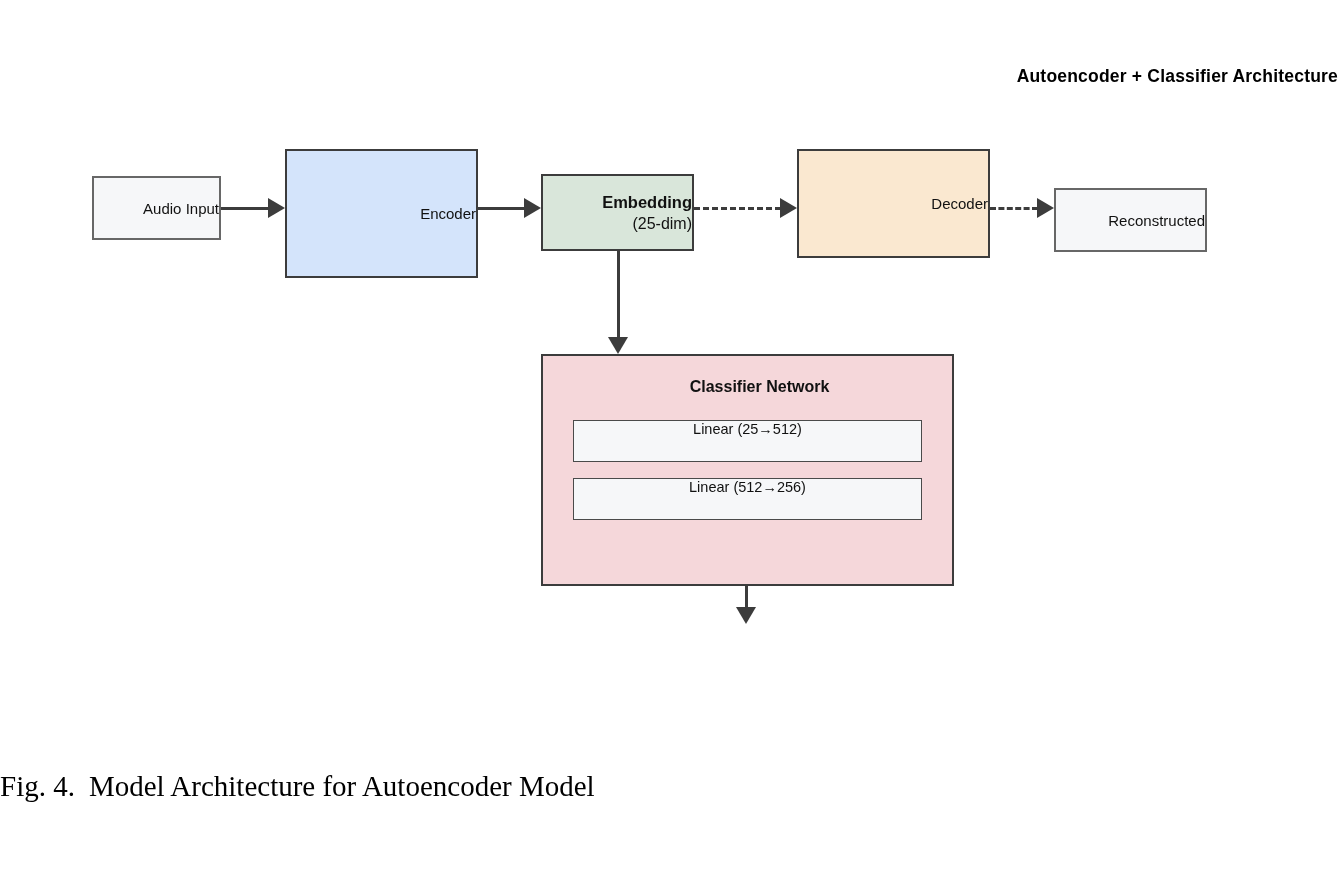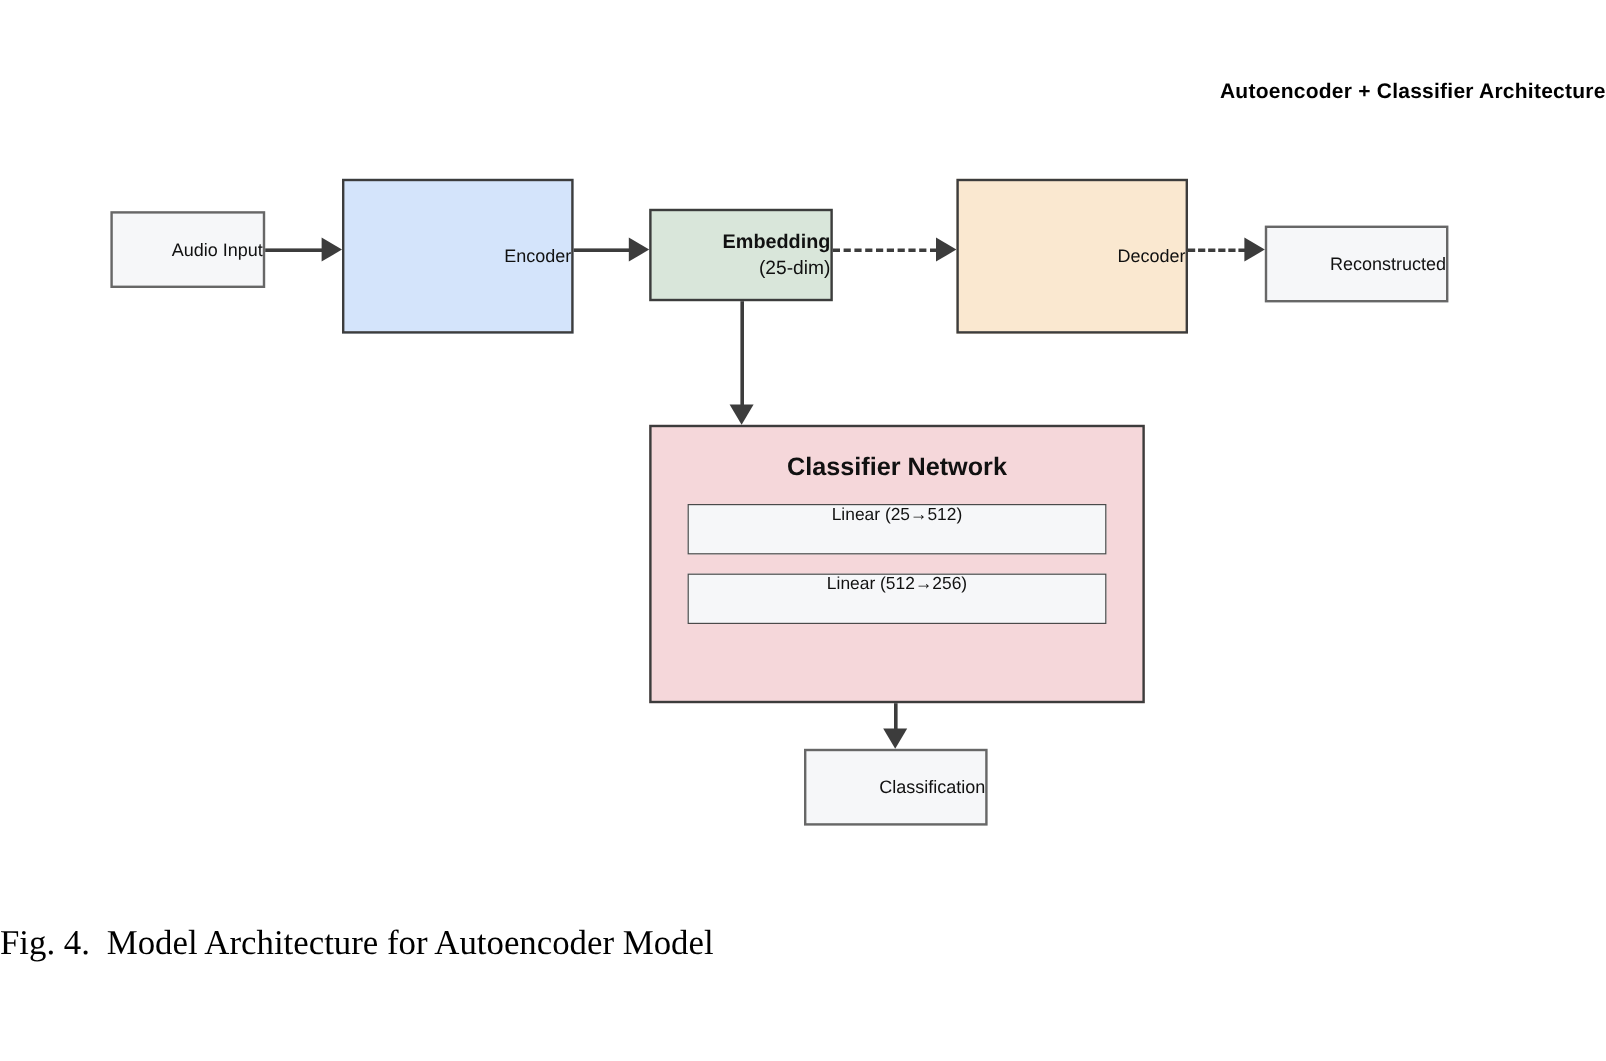--- a/index.html
+++ b/index.html
@@ -41,42 +41,42 @@
     background: #f6f7f9;
     border: 2px solid #676767;
   }
   .node.main {
     border: 2.5px solid #3c3c3c;
   }
 
   #node-audio-input    { left: 92px;  top: 176px; width: 129px; height: 64px; }
   #node-encoder        { left: 285px; top: 149px; width: 193px; height: 129px; background: #d4e4fb; }
   #node-embedding      { left: 541px; top: 174px; width: 153px; height: 77px;  background: #d9e6da; }
-  #node-decoder        { left: 797px; top: 149px; width: 193px; height: 129px; background: #fae8d0; padding-left: 12px; }
+  #node-decoder        { left: 797px; top: 149px; width: 193px; height: 109px; background: #fae8d0; padding-left: 12px; }
   #node-reconstructed  { left: 1054px; top: 172px; width: 153px; height: 64px; margin-top: 16px; }
   #node-classification { left: 670px; top: 624px; width: 153px; height: 64px; }
 
   #node-embedding .node-label { font-weight: bold; font-size: 16.5px; }
   #node-embedding .node-sublabel { font-size: 16px; margin-top: 3px; }
 
   
   #node-classifier {
     position: absolute;
     left: 541px; top: 354px;
     width: 413px; height: 232px;
     background: #f5d7da;
     border: 2.5px solid #3c3c3c;
   }
   #node-classifier .group-title {
     position: absolute;
-    top: 22px; left: 0;
+    top: 22px; left: 12px;
     width: 100%;
     text-align: center;
     font-weight: bold;
-    font-size: 21px;
+    font-size: 16px;
     color: #111111;
   }
   .layer {
     position: absolute;
     left: 30px;
     width: 349px;
     height: 42px;
     background: #f6f7f9;
     border: 1.5px solid #4a4a4a;
     display: flex;
@@ -183,23 +183,20 @@
   <div id="node-classifier">
     <div class="group-title">Classifier Network</div>
     <div class="layer" id="layer-1">
       <span>Linear (25→512)</span>
     </div>
     <div class="layer" id="layer-2">
       <span>Linear (512→256)</span>
     </div>
   </div>
 
-  <div class="node io" id="node-classification">
-    <span class="node-label">Classification</span>
-  </div>
 
   <div id="arr-audio-encoder">
     <div class="hline"></div>
     <div class="head-right"></div>
   </div>
 
   <div id="arr-encoder-embedding">
     <div class="hline"></div>
     <div class="head-right"></div>
   </div>

